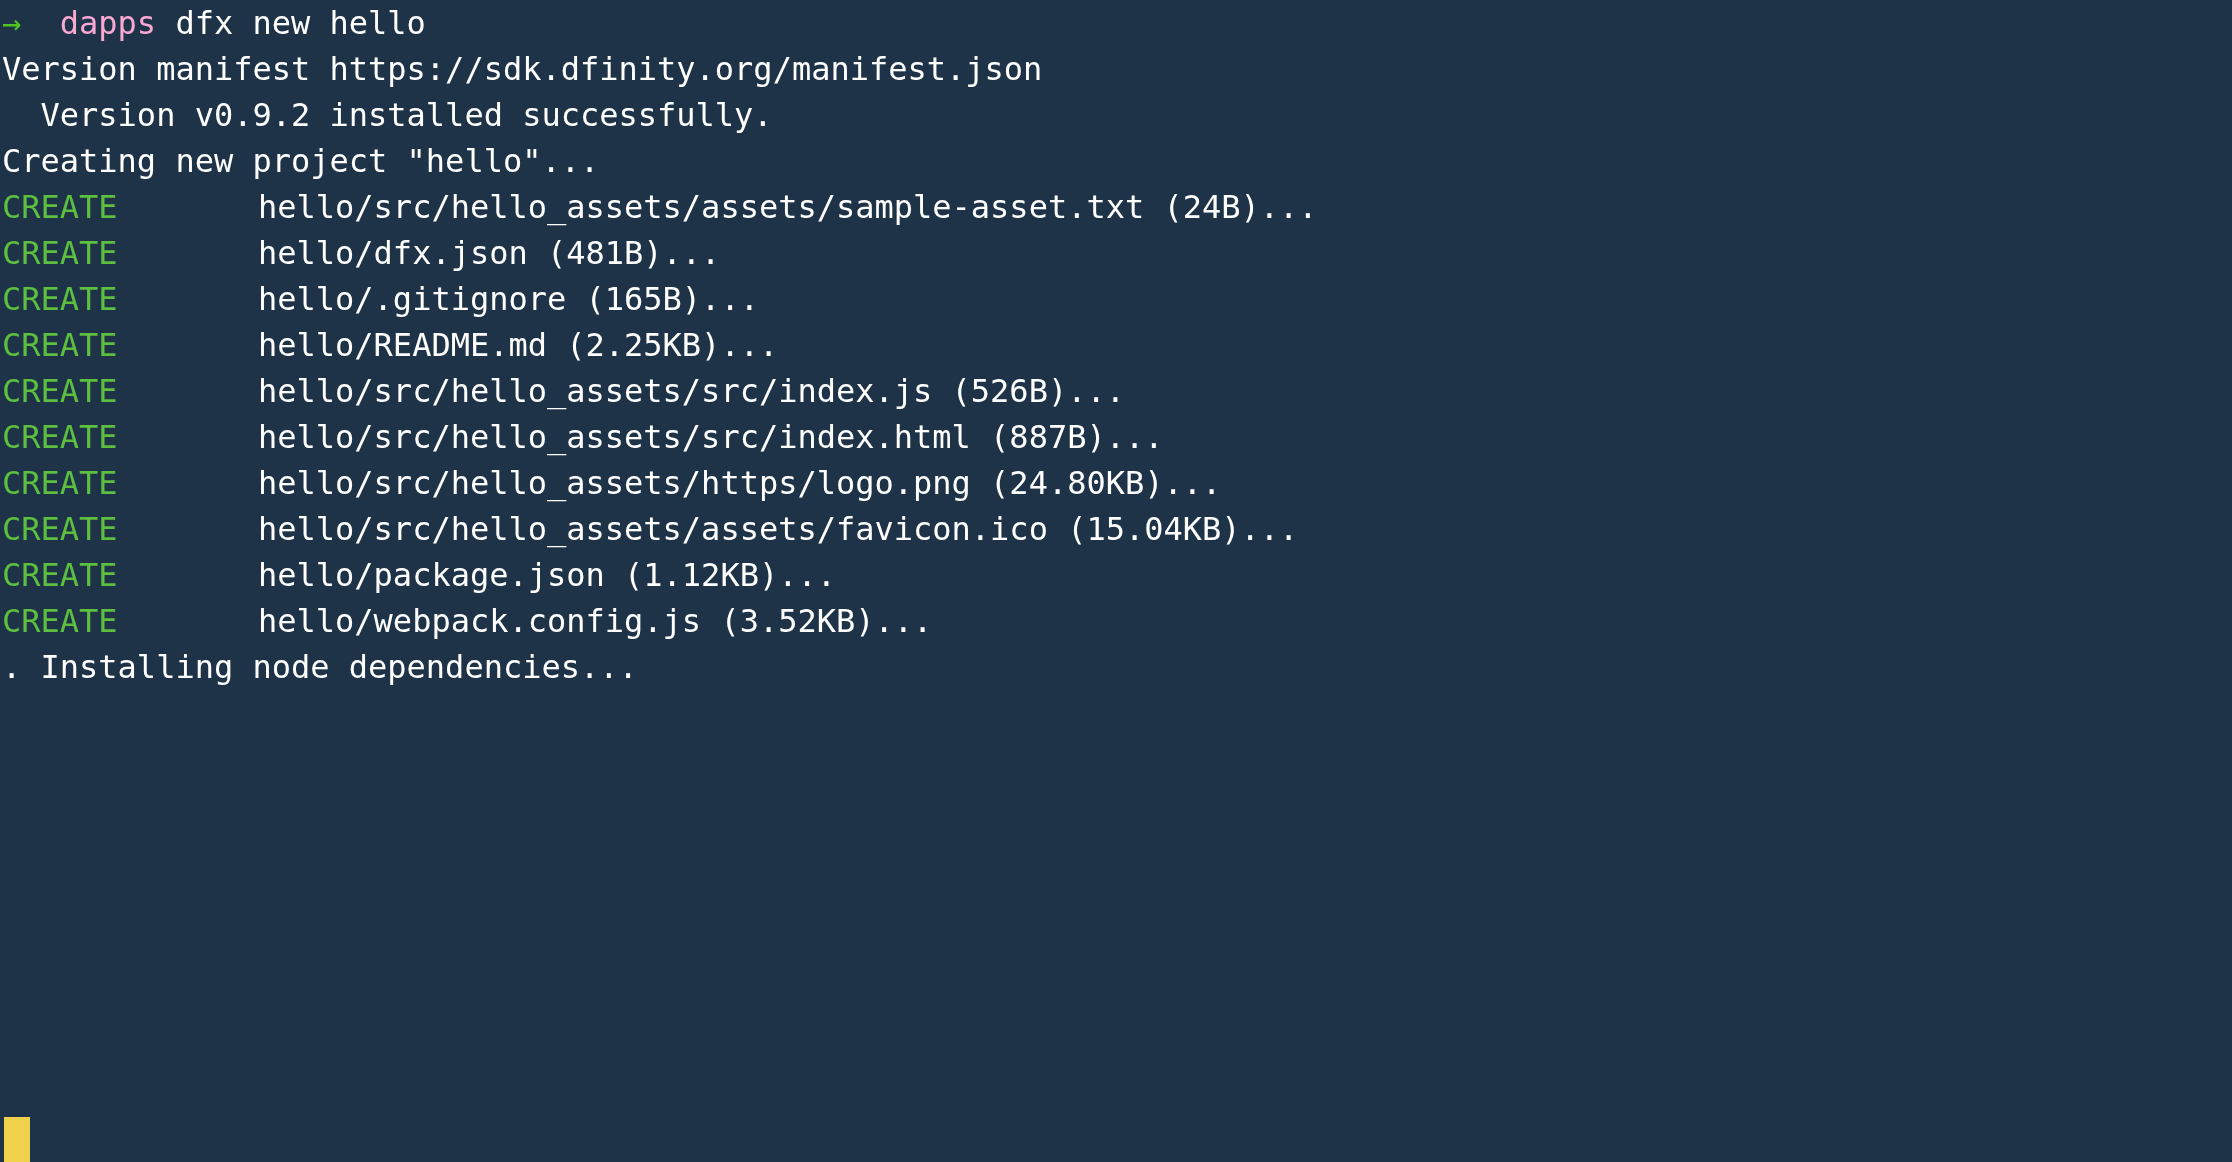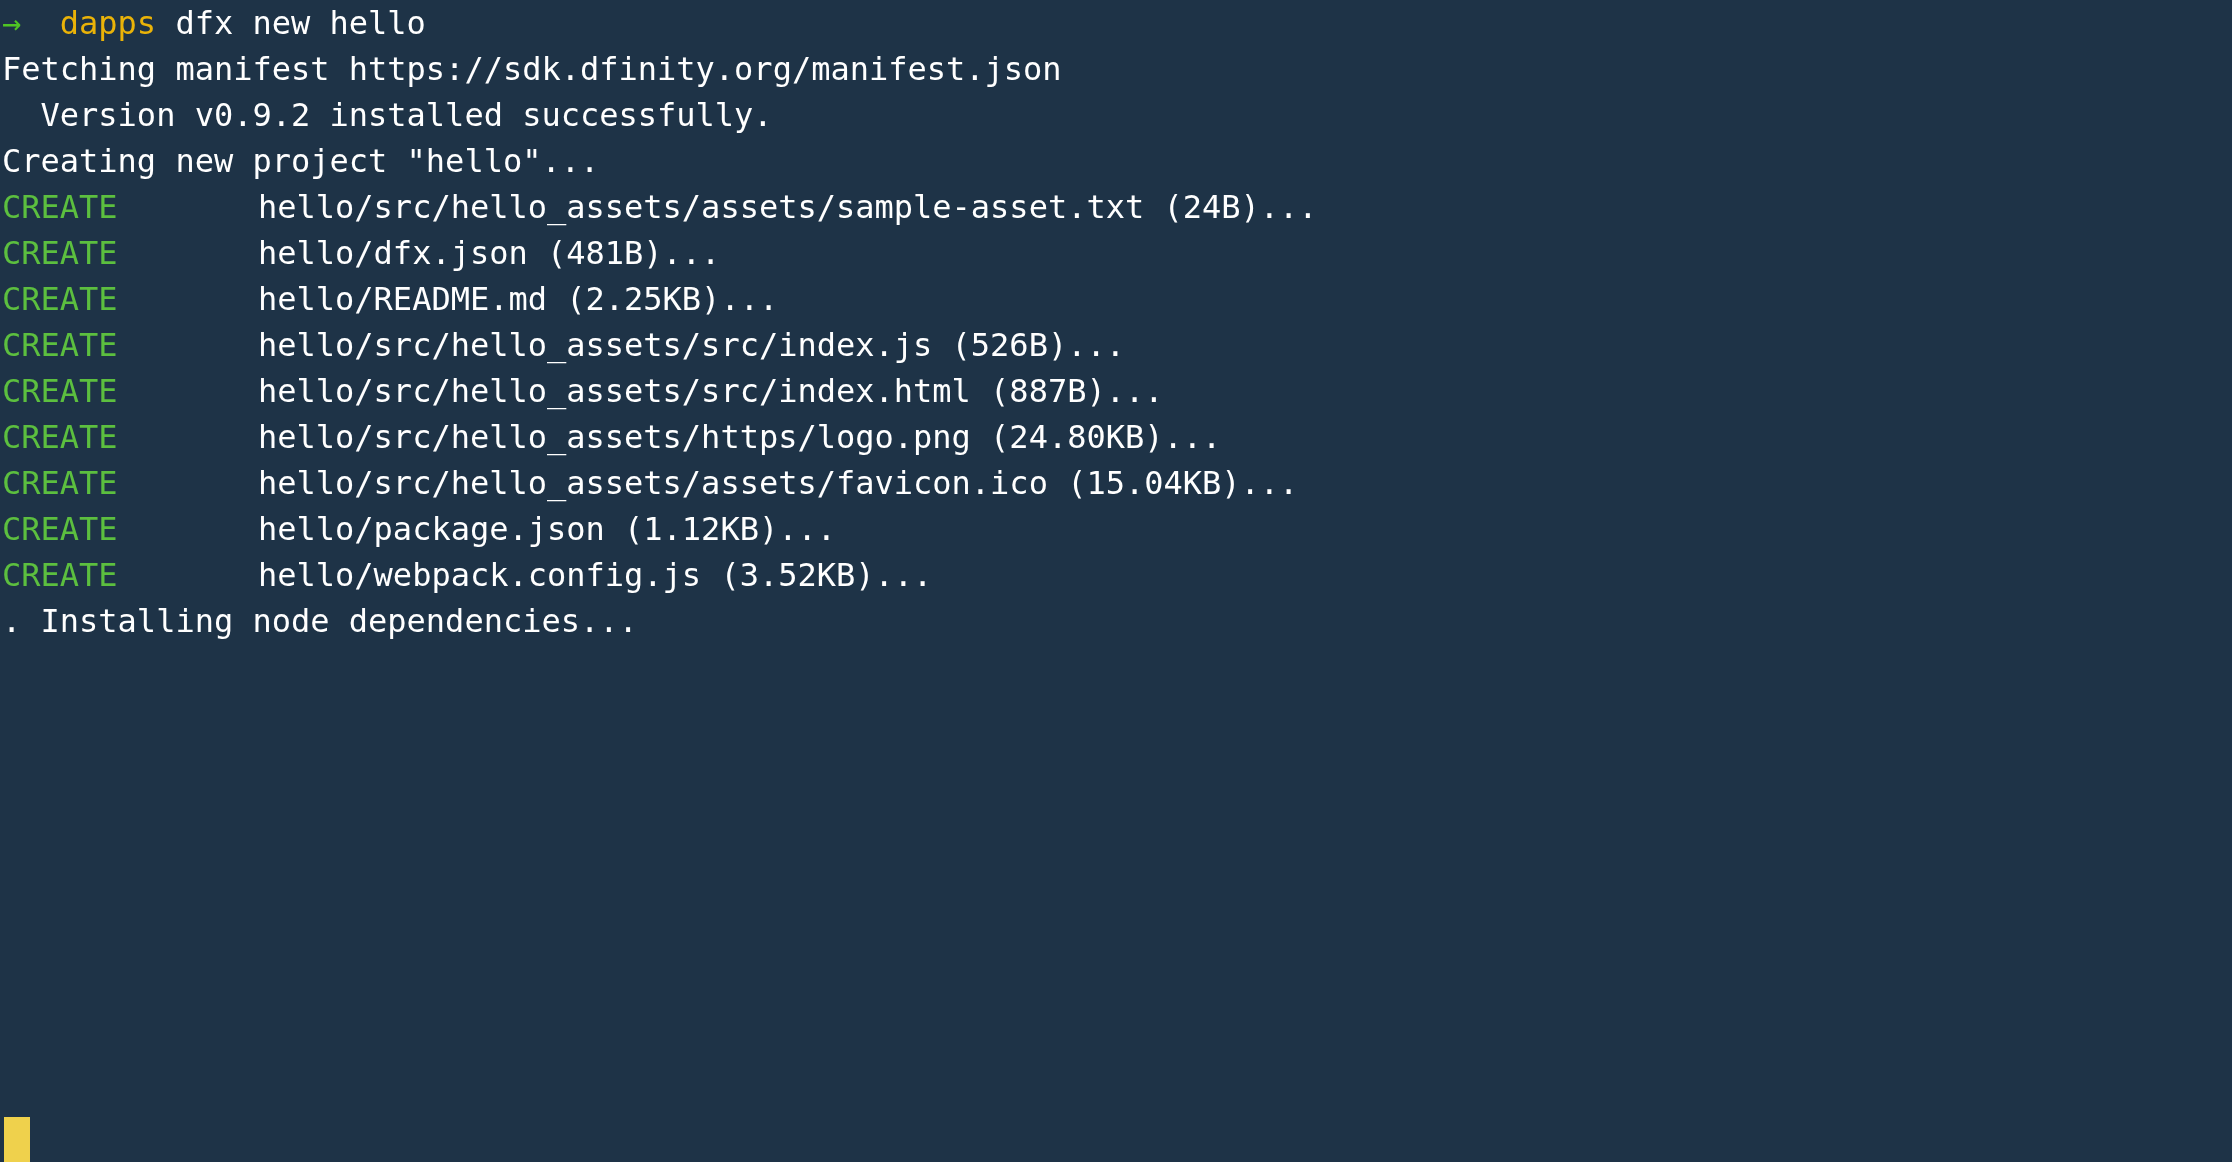--- a/index.html
+++ b/index.html
@@ -33,21 +33,21 @@
   }
   .seg {
     white-space: pre;
     display: inline;
   }
   .prompt-arrow {
     color: #4fc424;
     font-size: 32px;
   }
   .prompt-dir {
-    color: #eab308;
+    color: #f9a8d4;
     margin-top: 46px;
   }
   .prompt-cmd {
     color: #ffffff;
     text-align: right;
   }
   .create-tag {
     color: #5cbf3f;
     display: inline-block;
     width: 256px;
@@ -70,31 +70,32 @@
     padding-top: 0;
   }
 </style>
 </head>
 <body>
 
 <div class="terminal">
 
   <div class="line firstline"><span class="seg prompt-arrow">→</span><span class="seg">  </span><span class="seg prompt-dir">dapps</span><span class="seg prompt-cmd"> dfx new hello</span></div>
 
-  <div class="line plain">Fetching manifest https://sdk.dfinity.org/manifest.json</div>
+  <div class="line plain">Version manifest https://sdk.dfinity.org/manifest.json</div>
 
   <div class="line plain">  Version v0.9.2 installed successfully.</div>
 
   <div class="line plain">Creating new project "hello"...</div>
 
   <div class="line"><span class="seg create-tag">CREATE</span><span class="seg path-text">hello/src/hello_assets/assets/sample-asset.txt (24B)...</span></div>
 
 
   <div class="line"><span class="seg create-tag">CREATE</span><span class="seg path-text">hello/dfx.json (481B)...</span></div>
 
+  <div class="line"><span class="seg create-tag">CREATE</span><span class="seg path-text">hello/.gitignore (165B)...</span></div>
 
   <div class="line"><span class="seg create-tag">CREATE</span><span class="seg path-text">hello/README.md (2.25KB)...</span></div>
 
   <div class="line"><span class="seg create-tag">CREATE</span><span class="seg path-text">hello/src/hello_assets/src/index.js (526B)...</span></div>
 
   <div class="line"><span class="seg create-tag">CREATE</span><span class="seg path-text">hello/src/hello_assets/src/index.html (887B)...</span></div>
 
   <div class="line"><span class="seg create-tag">CREATE</span><span class="seg path-text">hello/src/hello_assets/https/logo.png (24.80KB)...</span></div>
 
 

